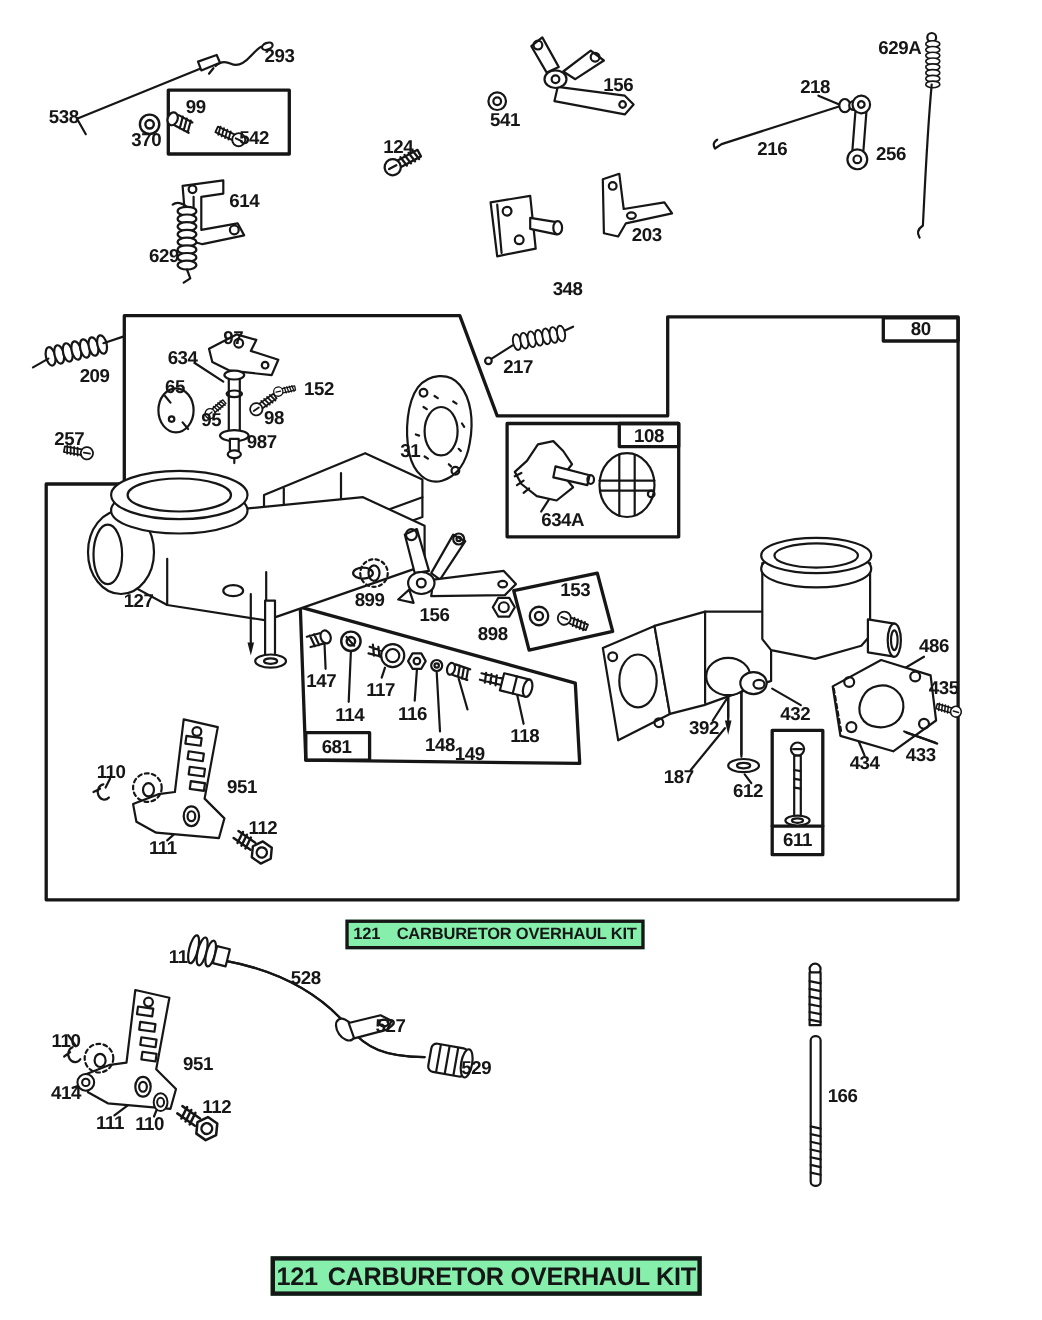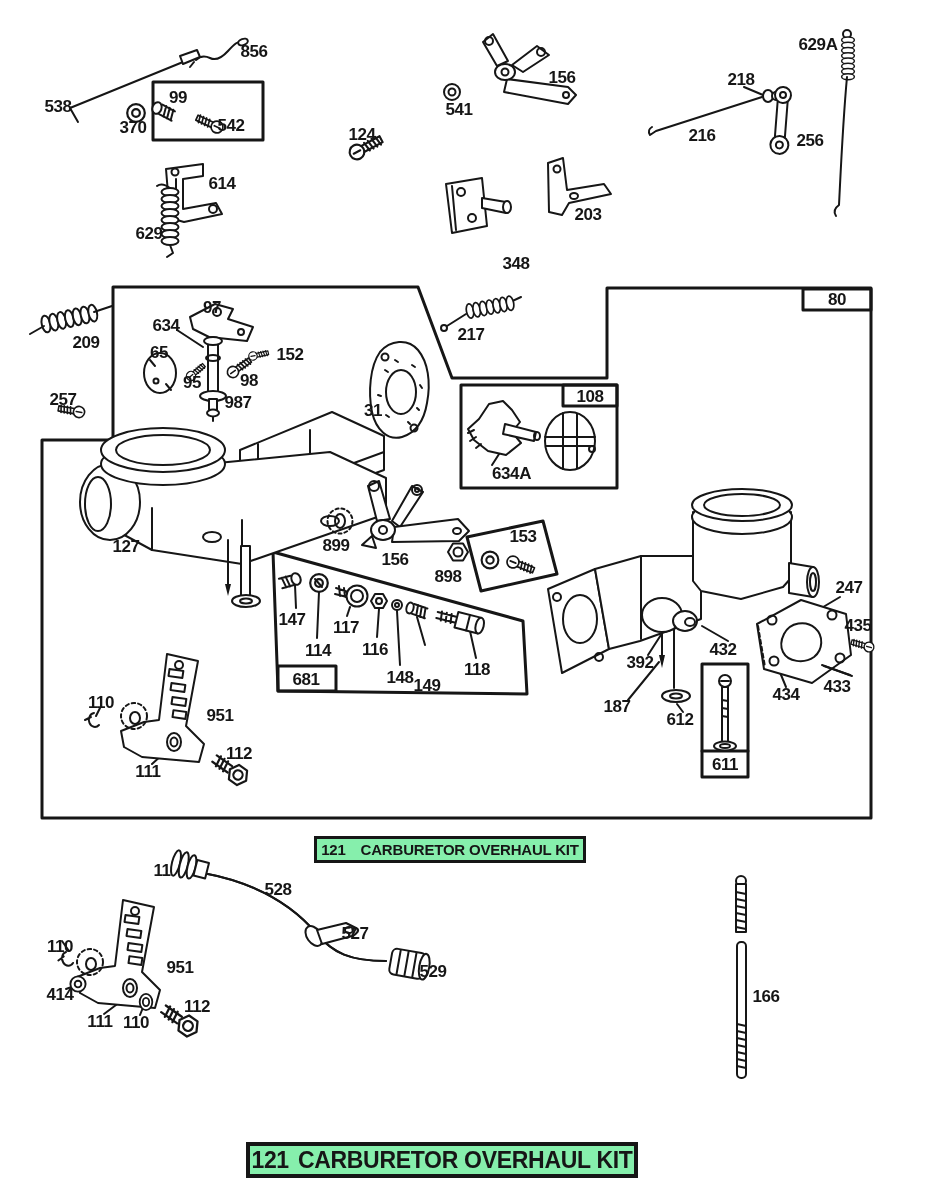--- a/index.html
+++ b/index.html
@@ -428,21 +428,21 @@
   </g>
 </svg>
 
 <span class="box-label" style="left:837px;top:299px">80</span>
 <span class="box-label" style="left:590px;top:396px">108</span>
 <span class="box-label" style="left:523px;top:536px">153</span>
 <span class="box-label" style="left:306px;top:679px">681</span>
 <span class="box-label" style="left:725px;top:764px">611</span>
 
 <div id="labels">
-      <span class="part-label" style="left: 254px; top: 51px;">856</span>
+      <span class="part-label" style="left: 254px; top: 51px;">293</span>
       <span class="part-label" style="left: 58px; top: 106px;">538</span>
       <span class="part-label" style="left: 133px; top: 127px;">370</span>
       <span class="part-label" style="left: 178px; top: 97px;">99</span>
       <span class="part-label" style="left: 231px; top: 125px;">542</span>
       <span class="part-label" style="left: 362px; top: 134px;">124</span>
       <span class="part-label" style="left: 459px; top: 109px;">541</span>
       <span class="part-label" style="left: 562px; top: 77px;">156</span>
       <span class="part-label" style="left: 222px; top: 183px;">614</span>
       <span class="part-label" style="left: 149px; top: 233px;">629</span>
       <span class="part-label" style="left: 516px; top: 229px; margin-top: 34px;">348</span>
@@ -471,21 +471,21 @@
       <span class="part-label" style="left: 346px; top: 627px;">117</span>
       <span class="part-label" style="left: 318px; top: 650px;">114</span>
       <span class="part-label" style="left: 375px; top: 649px;">116</span>
       <span class="part-label" style="left: 427px; top: 685px;">149</span>
       <span class="part-label" style="left: 400px; top: 677px;">148</span>
       <span class="part-label" style="left: 477px; top: 669px;">118</span>
       <span class="part-label" style="left: 101px; top: 702px;">110</span>
       <span class="part-label" style="left: 220px; top: 715px;">951</span>
       <span class="part-label" style="left: 148px; top: 771px;">111</span>
       <span class="part-label" style="left: 239px; top: 753px;">112</span>
-      <span class="part-label" style="left: 849px; top: 587px;">247</span>
+      <span class="part-label" style="left: 849px; top: 587px;">486</span>
       <span class="part-label" style="left: 858px; top: 625px;">435</span>
       <span class="part-label" style="left: 723px; top: 649px;">432</span>
       <span class="part-label" style="left: 640px; top: 662px;">392</span>
       <span class="part-label" style="left: 837px; top: 686px;">433</span>
       <span class="part-label" style="left: 786px; top: 694px;">434</span>
       <span class="part-label" style="left: 617px; top: 706px;">187</span>
       <span class="part-label" style="left: 680px; top: 719px;">612</span>
       <span class="part-label" style="left: 162px; top: 870px;">11</span>
       <span class="part-label" style="left: 278px; top: 889px;">528</span>
       <span class="part-label" style="left: 355px; top: 933px;">527</span>

